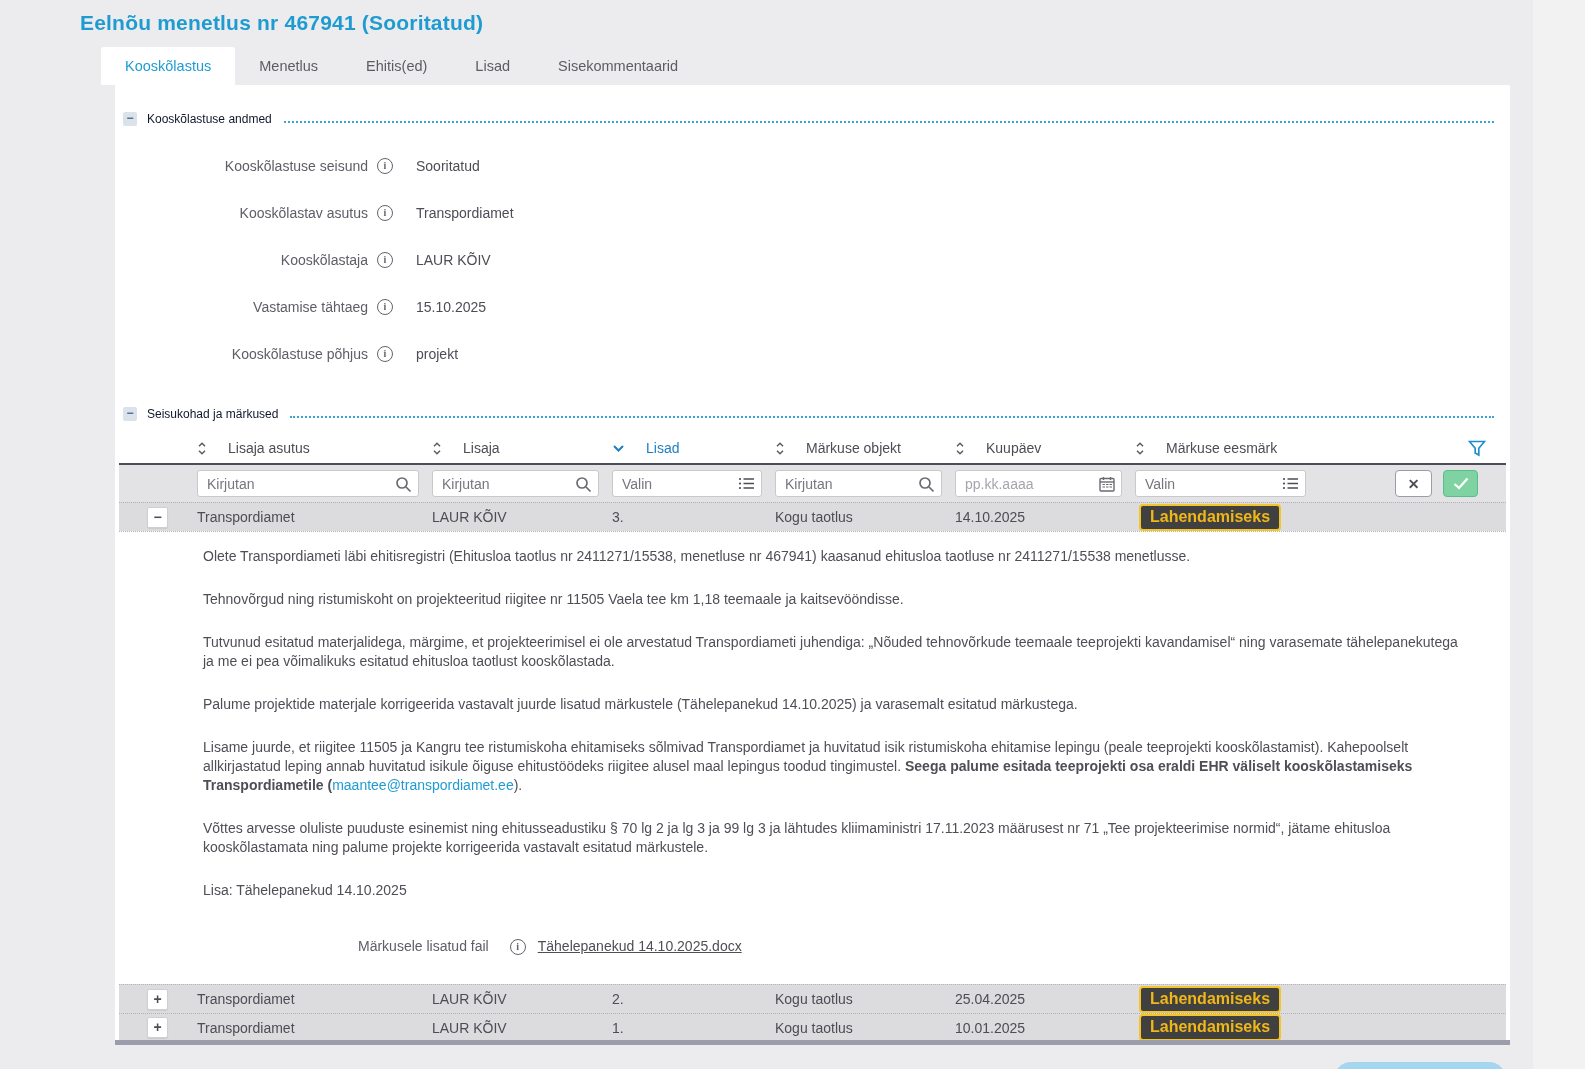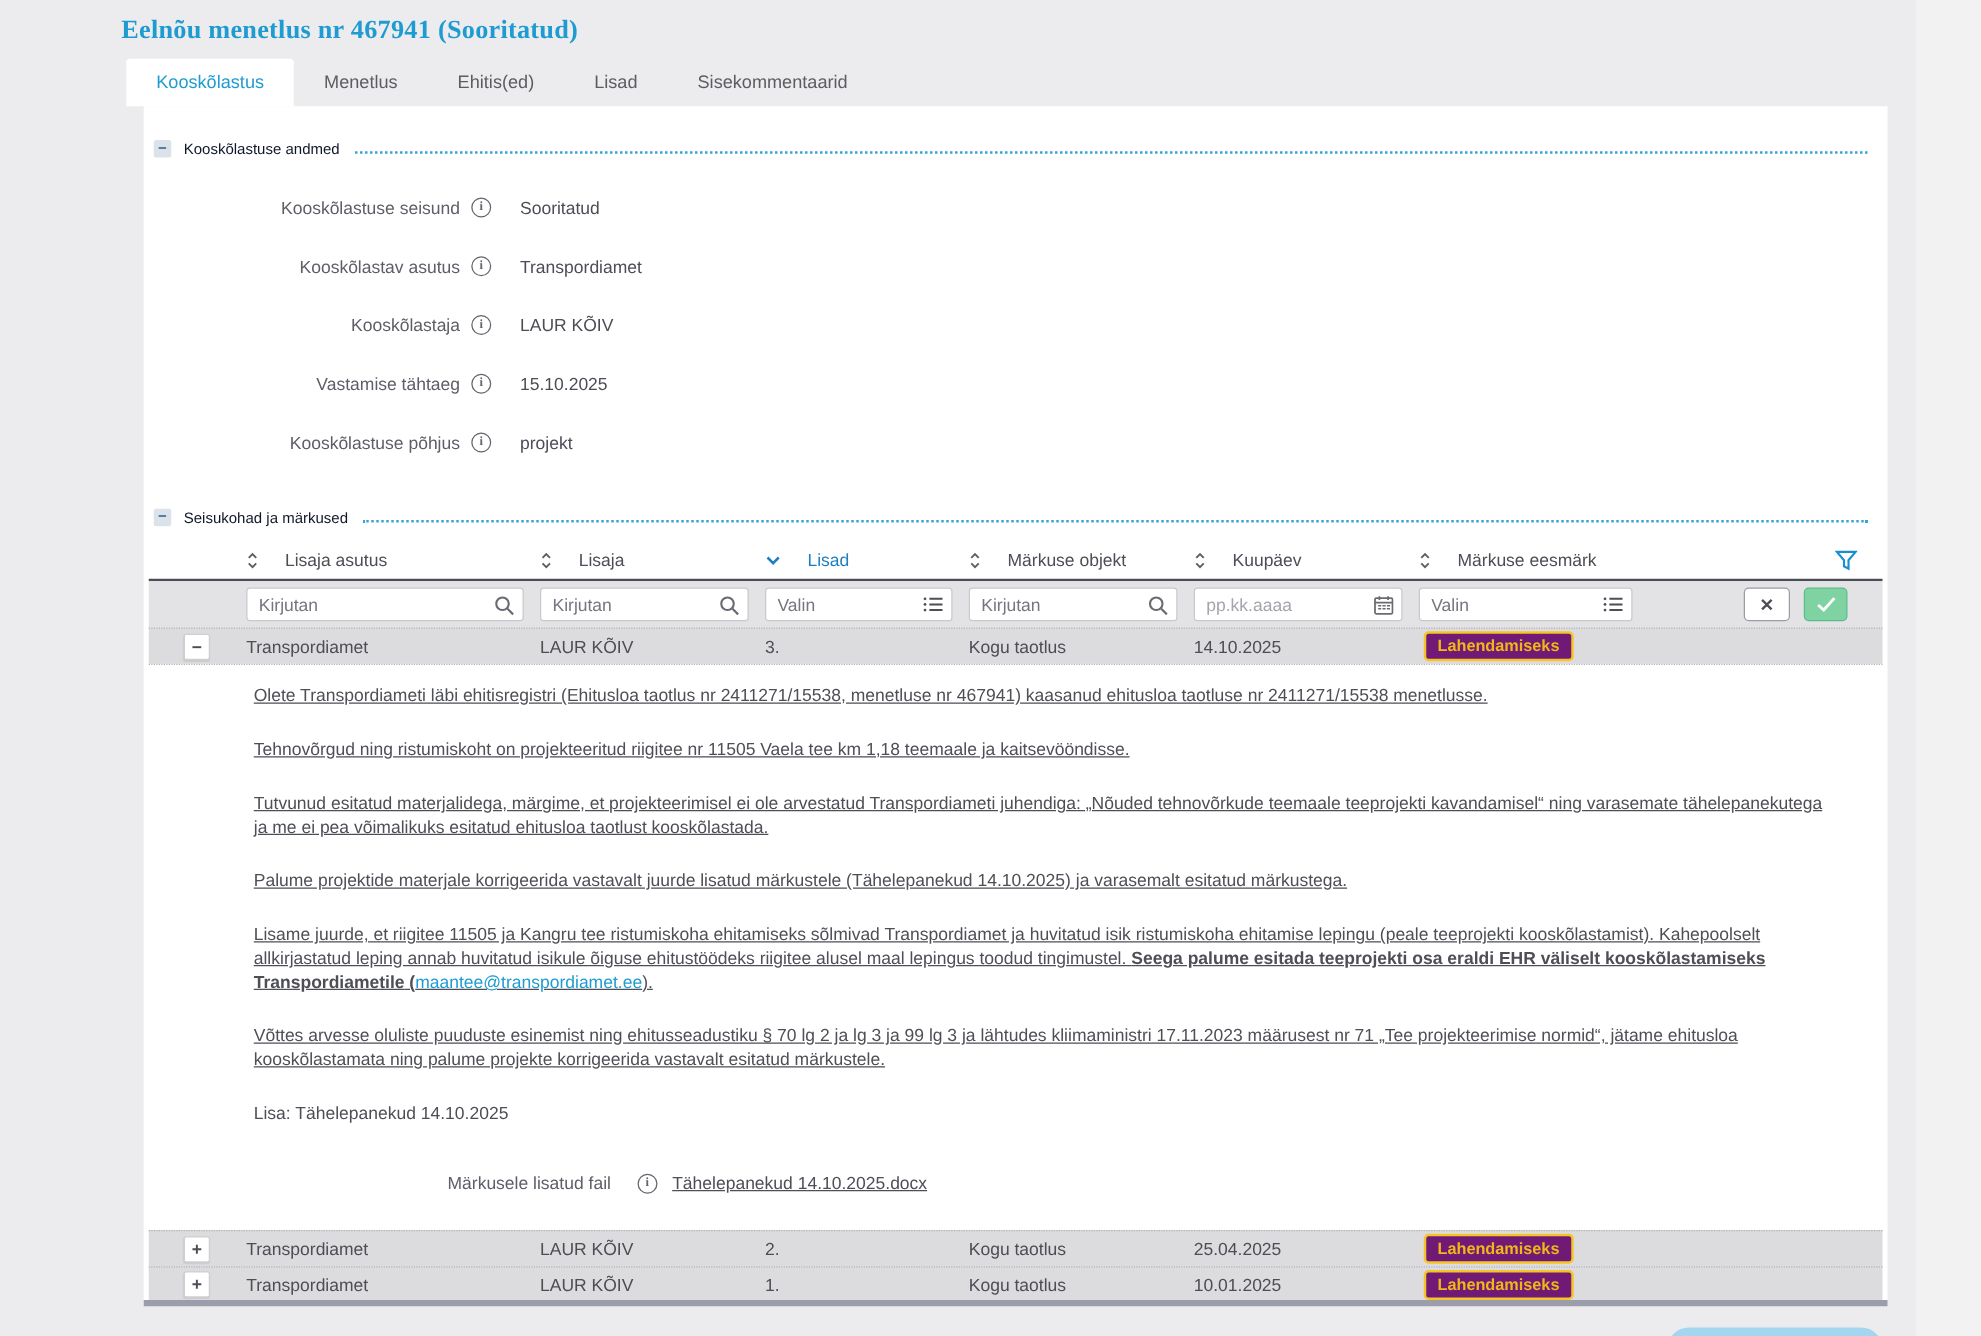--- a/index.html
+++ b/index.html
@@ -5,21 +5,21 @@
   * { box-sizing: border-box; margin: 0; padding: 0; }
   html,body { width:1585px; height:1069px; overflow:hidden; }
   body {
     background:#ececee;
     font-family:"Liberation Sans", sans-serif;
     color:#4c4d55;
     position:relative;
   }
   .right-strip { position:absolute; right:0; top:0; width:52px; height:100%; background:#f2f2f3; }
 
-  .page-title { position:absolute; left:97px; top:11px; font-size:21px; font-weight:bold; color:#1e9cd2; letter-spacing:.2px;font-family:Liberation Serif, serif; }
+  .page-title { position:absolute; left:80px; top:11px; font-size:21px; font-weight:bold; color:#1e9cd2; letter-spacing:.2px; }
 
   .tabbar { position:absolute; left:101px; top:47px; display:flex; height:38px; }
   .tab { padding:0 24px; display:flex; align-items:center; font-size:14.5px; color:#5c5d63; cursor:pointer; }
   .tab.active { background:#fff; color:#1e9cd2; border-radius:3px 3px 0 0; }
 
   .panel { position:absolute; left:115px; top:85px; width:1395px; height:955px; background:#fff; }
   .panel-bar { position:absolute; left:115px; top:1040px; width:1395px; height:5px; background:#9b9dad; }
 
   .section-header { display:flex; align-items:center; margin:27px 16px 0 8px; }
   .section-header .minus-box { width:14px; height:14px; background:#dbe2ea; color:#3f6a8f; border-radius:2px; font-size:12px; line-height:13px; text-align:center; font-weight:bold; cursor:pointer; flex:none; }
@@ -45,24 +45,24 @@
   .fwrap input::placeholder { color:#75767e; opacity:1; }
   .fwrap input.lightph::placeholder { color:#a4a5ad; }
   .fwrap .inicon { position:absolute; right:7px; top:6px; pointer-events:auto; cursor:pointer; }
   .filter-actions { justify-self:end; display:flex; gap:11px; margin-right:28px; }
   .btn-clear { width:37px; height:27px; background:#fff; border:1px solid #9b9ca4; border-radius:4px; color:#4c4d55; font-size:14px; font-weight:bold; display:flex; align-items:center; justify-content:center; cursor:pointer; }
   .btn-apply { width:35px; height:27px; background:#7fd3a3; border:1px solid #5bbd8b; border-radius:4px; display:flex; align-items:center; justify-content:center; cursor:pointer; }
 
   .trow { background:#dcdcde; height:29px; border-top:1px dotted #b2b2b4; color:#4c4d55; }
   .trow.last { border-bottom:1px dotted #b2b2b4; }
   .expander { width:21px; height:21px; margin-left:28px; background:#fff; border:1px solid #cfcfd1; border-radius:2px; box-shadow:0 1px 1px rgba(0,0,0,.08); color:#4c4d55; font-weight:bold; font-size:14px; line-height:18px; text-align:center; cursor:pointer; }
-  .badge { display:inline-block; margin-left:4px; padding:2px 9px 3px; border:2px solid #f5c527; color:#f0b718; background:#701a75; border-radius:4px; font-weight:bold; font-size:13px; }
+  .badge { display:inline-block; margin-left:4px; padding:2px 9px 3px; border:2px solid #f5c527; color:#f0b718; background:#404040; border-radius:4px; font-weight:bold; font-size:16px; }
 
   .detail { border-top:1px dotted #b2b2b4; padding:15px 45px 28px 84px; color:#4e4f56; line-height:19px; font-size:14px; }
-  .detail p { margin-bottom:24px;text-decoration:underline; }
+  .detail p { margin-bottom:24px; }
   .detail .bold { font-weight:bold; }
   .detail a.email { color:#1e9cd2; text-decoration:none; cursor:pointer; }
   .lisa-line { }
   .attach-row { margin-top:37px; display:flex; align-items:center; gap:12px; padding-left:155px; }
   .attach-link { color:#4e4f56; text-decoration:underline; font-size:14px; cursor:pointer; }
 
   .cut-button { position:absolute; left:1334px; top:1062px; width:172px; height:34px; background:#a5d6f0; border-radius:17px; display:flex; align-items:center; padding-left:38px; cursor:pointer; }
 
   svg { display:block; }
 </style>

